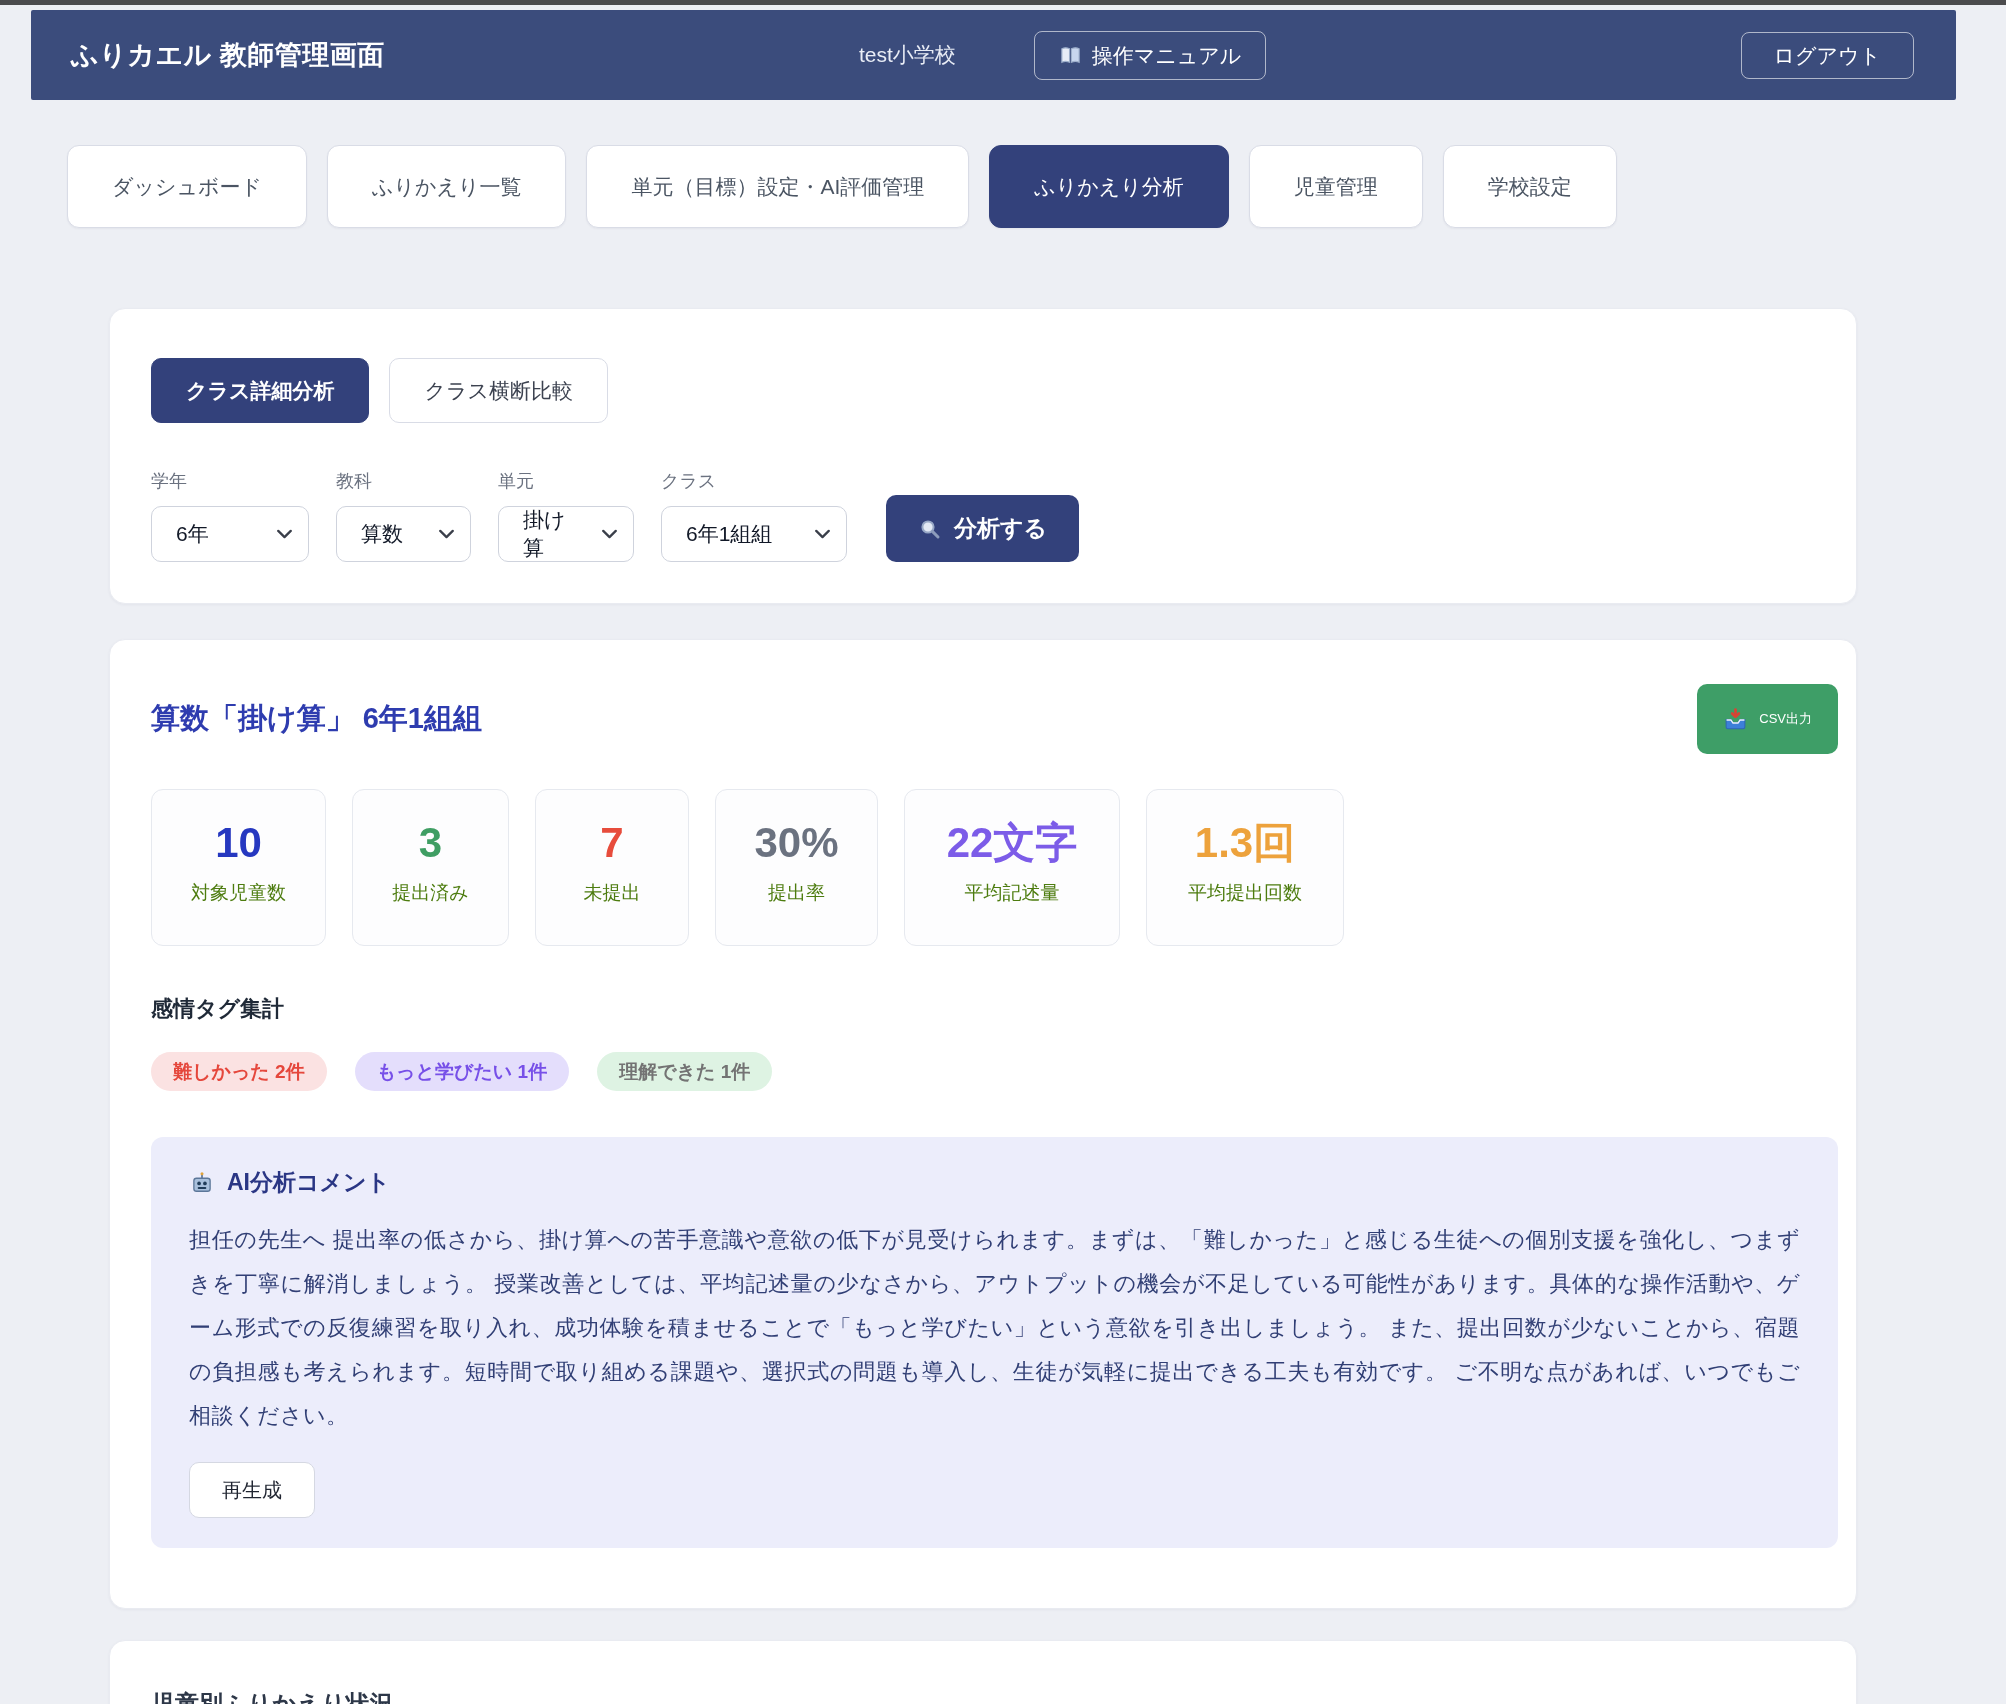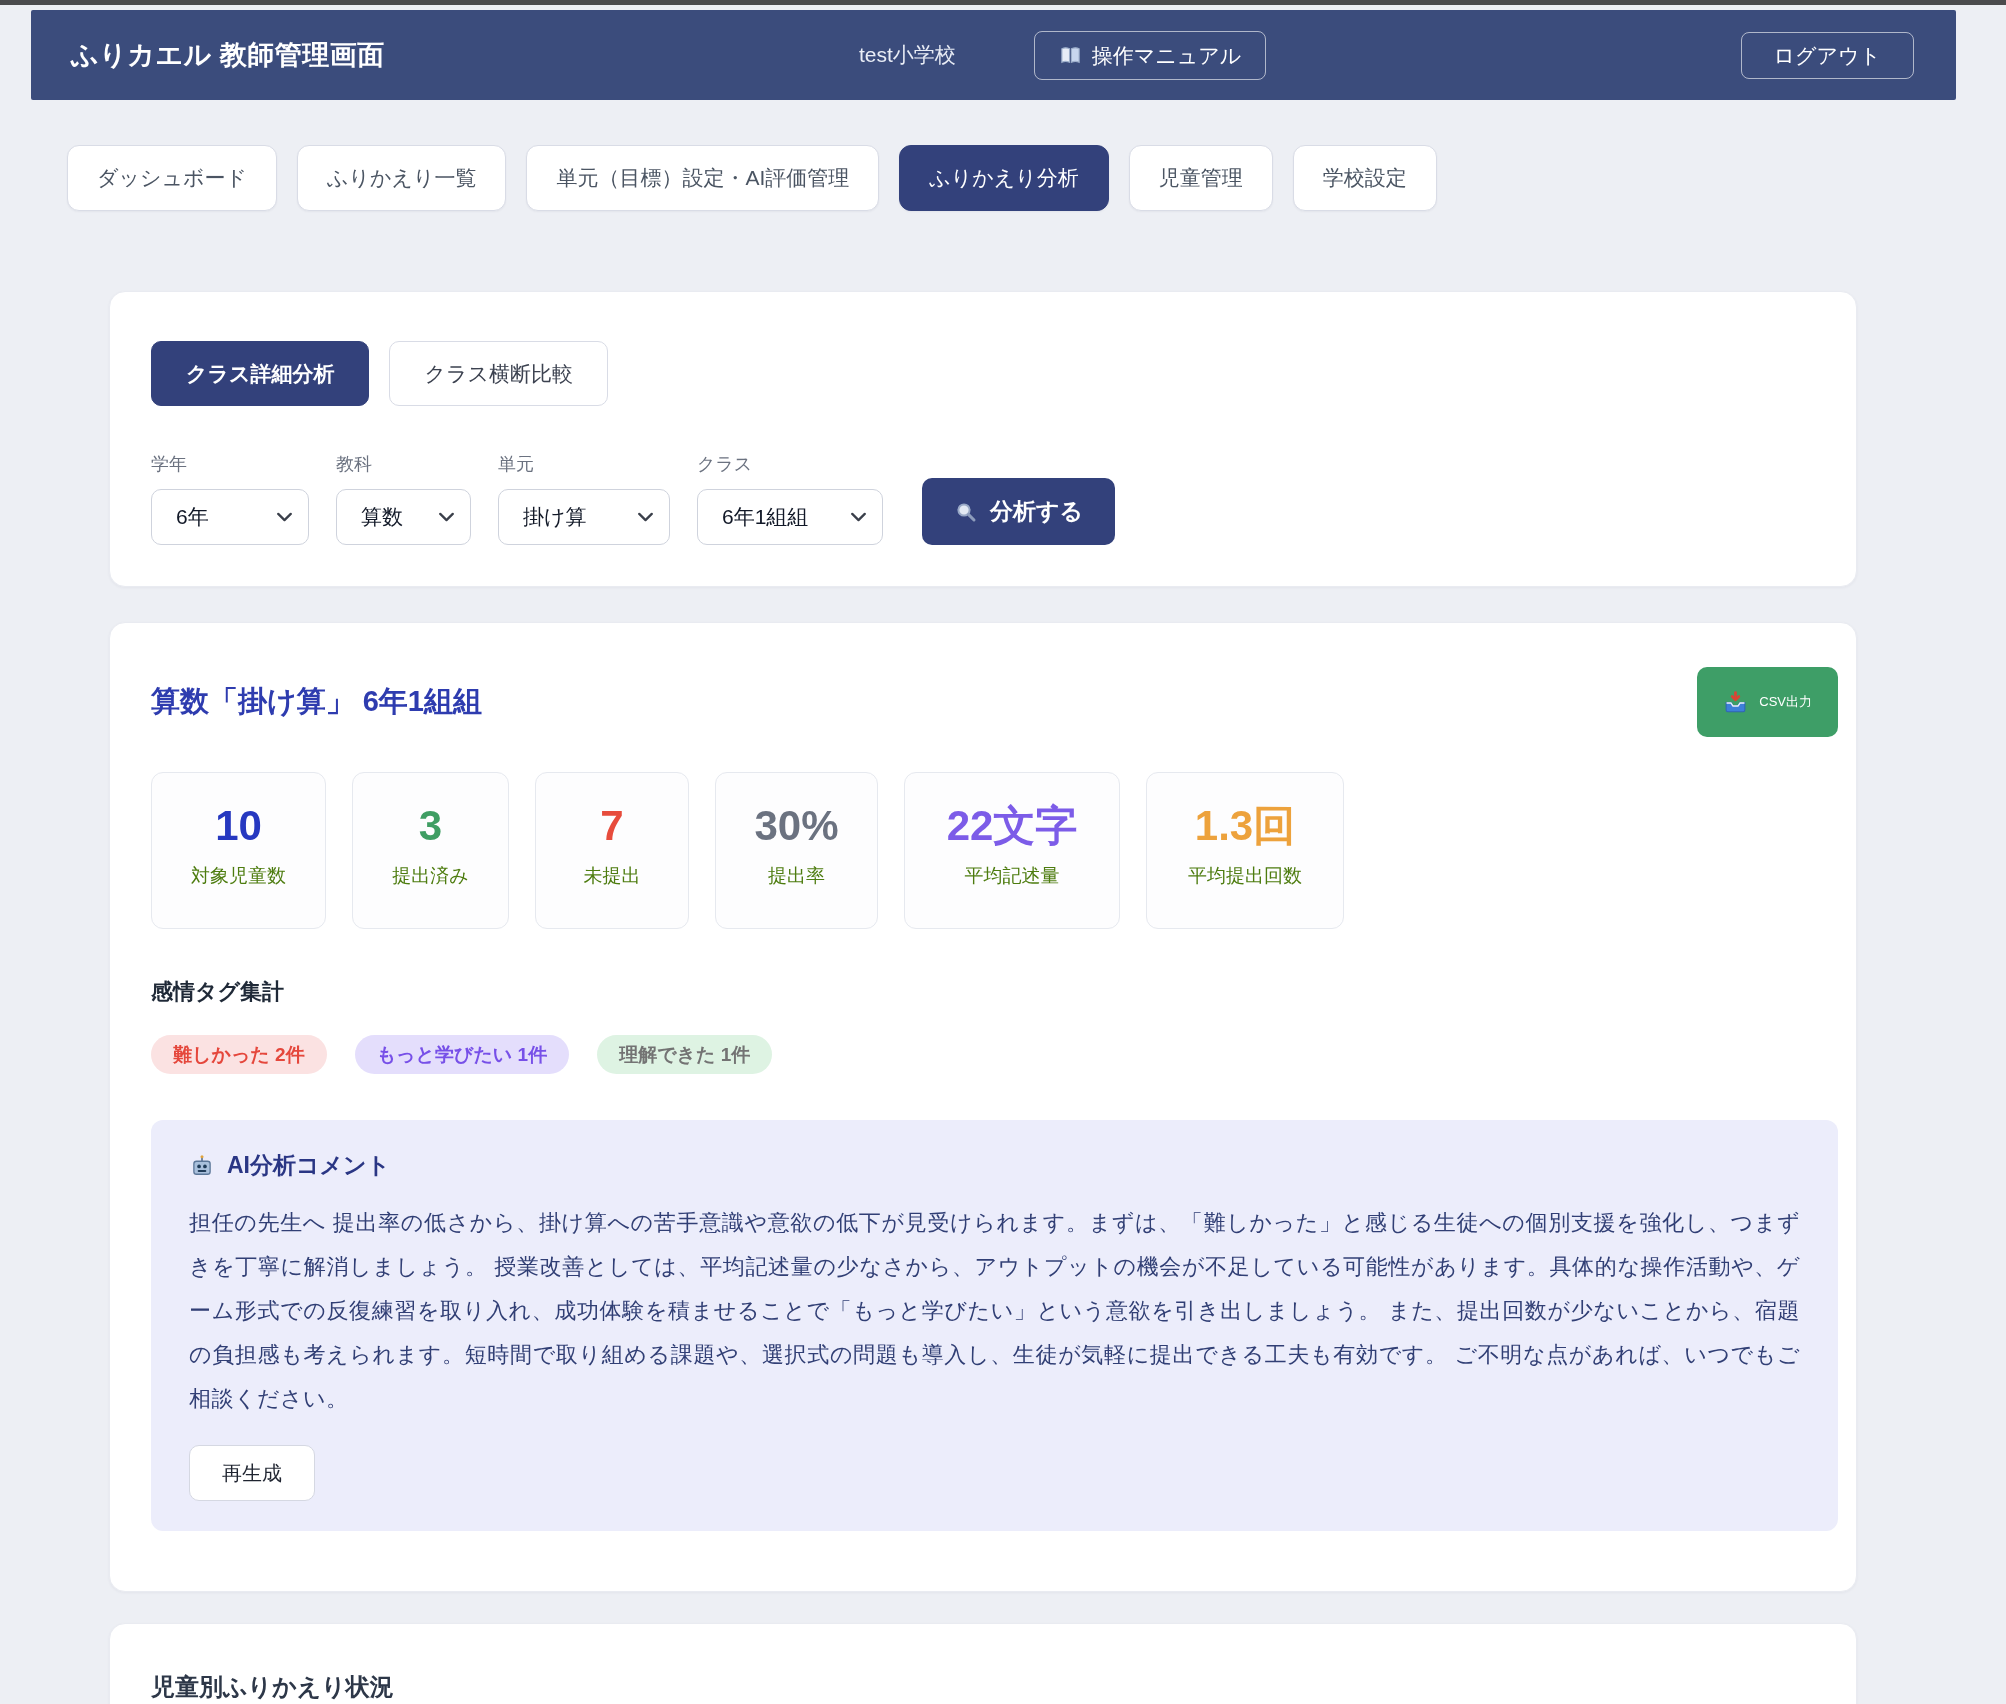--- a/index.html
+++ b/index.html
@@ -23,21 +23,21 @@
     color:#ffffff; font-size:21px; border-radius:8px; padding:12px 24px;
     font-family:inherit; cursor:pointer; line-height:1;
   }
   .manual-btn { margin-left:78px; }
   .logout-btn { margin-left:auto; padding:12px 32px; }
 
   
   .tabs { display:flex; gap:20px; margin:45px 50px 0 67px; }
   .tab {
     background:#ffffff; border:1px solid #d9dce6; border-radius:12px;
-    color:#4b5563; font-size:21px; padding:0 29px; height:66px;
+    color:#4b5563; font-size:21px; padding:0 44px; height:83px;
     display:flex; align-items:center; cursor:pointer; white-space:nowrap;
     box-shadow:0 1px 2px rgba(30,40,70,0.05);
   }
   .tab.active { background:#33417b; border-color:#33417b; color:#ffffff; font-weight:500; }
 
   
   .card {
     background:#ffffff; border:1px solid #e9ebf1; border-radius:16px;
     margin-left:109px; width:1748px; box-shadow:0 1px 3px rgba(30,40,70,0.05);
   }
@@ -54,21 +54,21 @@
   .mode-btn.active { background:#33417b; border:1px solid #33417b; color:#fff; font-weight:bold; }
   .mode-btn.inactive { background:#fff; border:1px solid #d9dce6; color:#3c4250; }
   .filter-row { display:flex; align-items:flex-end; margin-top:46px; gap:27px; }
   .field { display:flex; flex-direction:column; }
   .field-label { font-size:18px; color:#6b7280; margin-bottom:13px; }
   .select {
     height:56px; background:#fff; border:1px solid #cfd3dd; border-radius:10px;
     display:flex; align-items:center; justify-content:space-between;
     padding:0 16px 0 24px; font-size:21px; color:#111827; cursor:pointer; gap:18px;
   }
-  .sel-1{width:158px;} .sel-2{width:135px;} .sel-3{width:172px;} .sel-4{width:186px;}
+  .sel-1{width:158px;} .sel-2{width:135px;} .sel-3{width:136px;} .sel-4{width:186px;}
   .analyze-btn {
     display:inline-flex; align-items:center; gap:12px; margin-left:12px;
     background:#33417b; color:#fff; border:none; border-radius:10px;
     font-family:inherit; font-size:23px; font-weight:bold;
     height:67px; padding:0 32px; cursor:pointer;
   }
 
   
   .card-head { display:flex; align-items:center; justify-content:space-between; margin-bottom:35px; }
   .analysis-title { font-size:29px; font-weight:bold; color:#2e3caf; }

